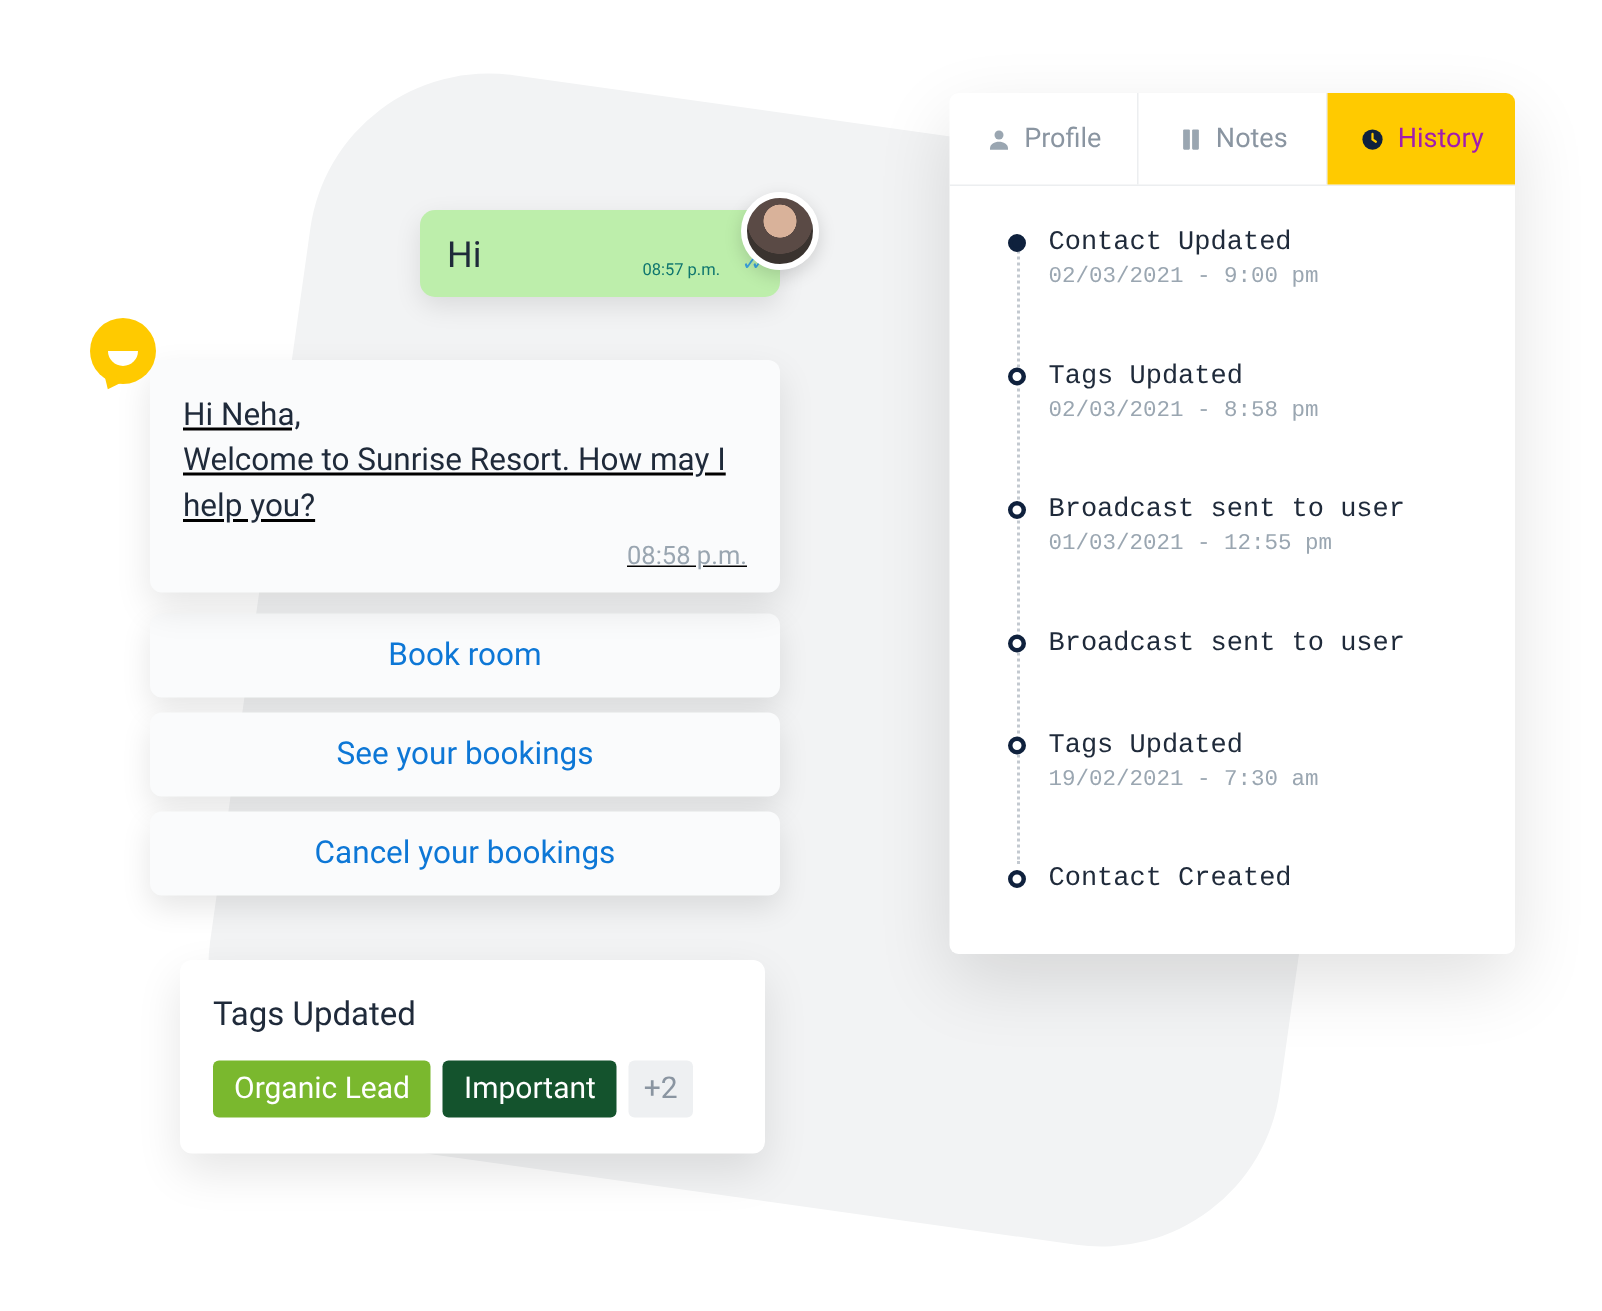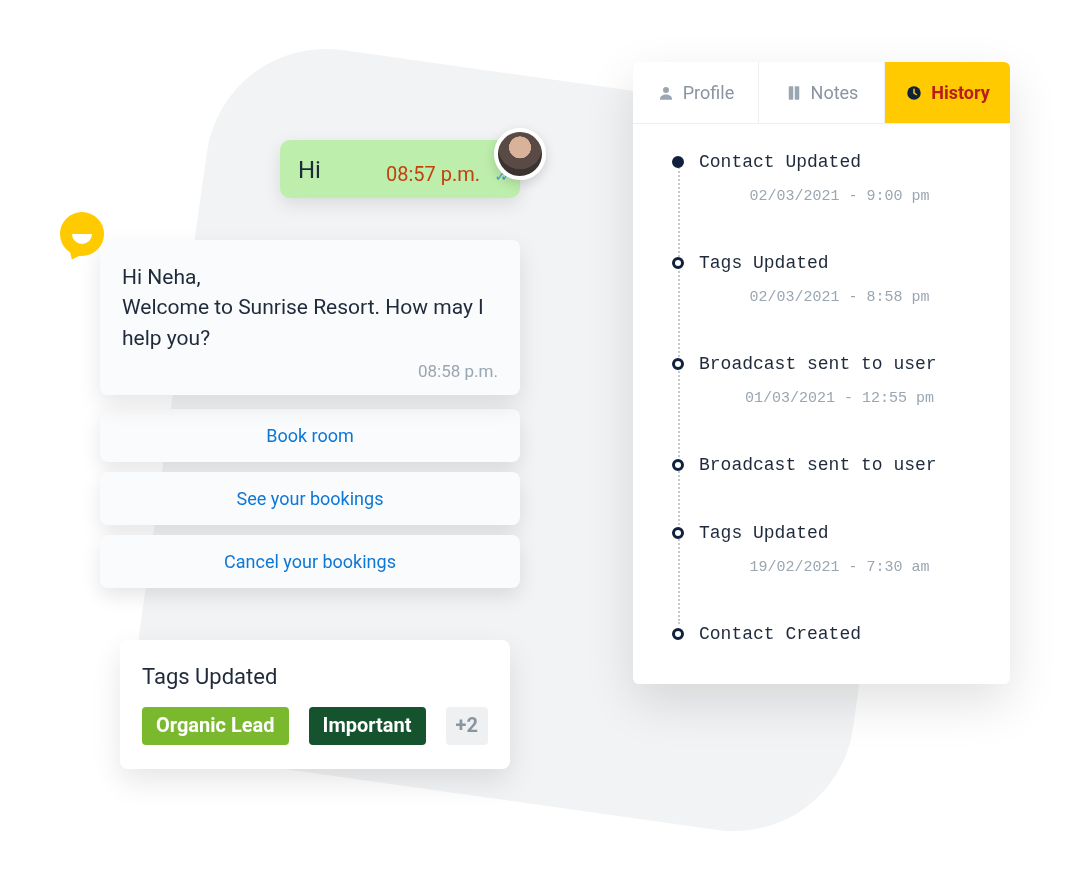--- a/index.html
+++ b/index.html
@@ -70,71 +70,72 @@
   .msg-in {
     background: #bdeeab;
     border-radius: 10px;
     padding: 16px 18px 14px 18px;
     width: 240px;
     margin-left: auto;
     position: relative;
     box-shadow: 0 6px 18px rgba(0,0,0,0.10);
   }
   .msg-in .text { font-size: 24px; color: #1f2a3a; }
-  .msg-in .time { font-size: 20px; color: #c2410c; position: absolute; right: 40px; bottom: 12px; }
+  .msg-in .time { font-size: 11px; color: #0f766e; position: absolute; right: 40px; bottom: 12px; }
   .msg-in .ticks { position: absolute; right: 14px; bottom: 14px; color: #39a0dc; font-size: 14px; letter-spacing: -6px; }
 
   .avatar {
     position: absolute;
     width: 52px; height: 52px;
     border-radius: 50%;
     background: radial-gradient(circle at 50% 35%, #d9b29a 0 30%, #5a4a45 31% 60%, #3a332f 61% 100%);
     border: 4px solid #fff;
     top: -12px;
     right: -26px;
     box-shadow: 0 4px 12px rgba(0,0,0,0.15);
   }
 
   .msg-out {
     background: #fafbfc;
     border-radius: 8px;
     padding: 22px 22px 14px 22px;
     margin-top: 42px;
     box-shadow: 0 10px 24px rgba(0,0,0,0.10);
     position: relative;
+    text-decoration: underline;
   }
   .msg-out .text { font-size: 21px; color: #1f2a3a; line-height: 1.45; }
   .msg-out .time { font-size: 17px; color: #9aa6b1; text-align: right; margin-top: 8px; }
 
   .quick-replies { margin-top: 14px; display: flex; flex-direction: column; gap: 10px; }
   .quick-reply-btn {
     background: #fafbfc;
     border-radius: 8px;
     padding: 16px 0;
     text-align: center;
-    font-size: 18px;
+    font-size: 21px;
     color: #0d77d6;
     box-shadow: 0 8px 20px rgba(0,0,0,0.10);
     cursor: pointer;
   }
 
   
   .tags-card {
     position: absolute;
     left: 120px;
     top: 640px;
     width: 390px;
     background: #fff;
     border-radius: 8px;
     padding: 24px 22px 24px 22px;
     box-shadow: 0 12px 30px rgba(0,0,0,0.10);
     z-index: 4;
   }
   .tags-card .title { font-size: 22px; color: #1f2a3a; margin-bottom: 18px; }
-  .tags-row { display: flex; gap: 20px; align-items: flex-end; font-weight: bold; }
+  .tags-row { display: flex; gap: 8px; align-items: flex-end; }
   .tag { color: #fff; font-size: 20px; padding: 6px 14px 8px; border-radius: 4px; }
   .tag.green { background: #7ab82e; }
   .tag.orange { background: #14532d; }
   .tag-more { background: #eef0f2; color: #8a95a1; font-size: 20px; padding: 6px 10px 8px; border-radius: 4px; }
 
   
   .right-panel {
     position: absolute;
     right: 58px;
     top: 62px;
@@ -152,21 +153,21 @@
     align-items: center;
     justify-content: center;
     gap: 8px;
     padding: 20px 0;
     font-size: 18px;
     color: #8a95a1;
     cursor: pointer;
     border-right: 1px solid #eceef0;
   }
   .tab:last-child { border-right: none; }
-  .tab.active { background: #ffca00; color: #b91c1c; font-weight: 700; }
+  .tab.active { background: #ffca00; color: #a21caf; font-weight: 400; }
   .tab .icon { width: 18px; height: 18px; display: inline-flex; }
 
   .timeline { padding: 28px 30px 40px 40px; position: relative; font-family: Liberation Mono, monospace; }
   .timeline-line {
     position: absolute;
     left: 45px;
     top: 40px;
     bottom: 60px;
     width: 0;
     border-left: 2px dotted #c3c9d0;
@@ -179,21 +180,21 @@
     left: -1px;
     top: 4px;
     width: 12px; height: 12px;
     background: #fff;
     border: 3px solid #0f213d;
     border-radius: 50%;
     z-index: 1;
   }
   .tl-item.first .tl-dot { background: #0f213d; }
   .tl-title { font-size: 18px; color: #1f2a3a; }
-  .tl-time  { font-size: 15px; color: #9aa6b1; margin-top: 16px; text-align: center; }
+  .tl-time  { font-size: 15px; color: #9aa6b1; margin-top: 4px; }
 
   
   .ico-person, .ico-notes, .ico-clock { display:inline-block; }
 </style>
 </head>
 <body>
 
 <div class="bg-shape"></div>
 
 <div class="chat-indicator"></div>

